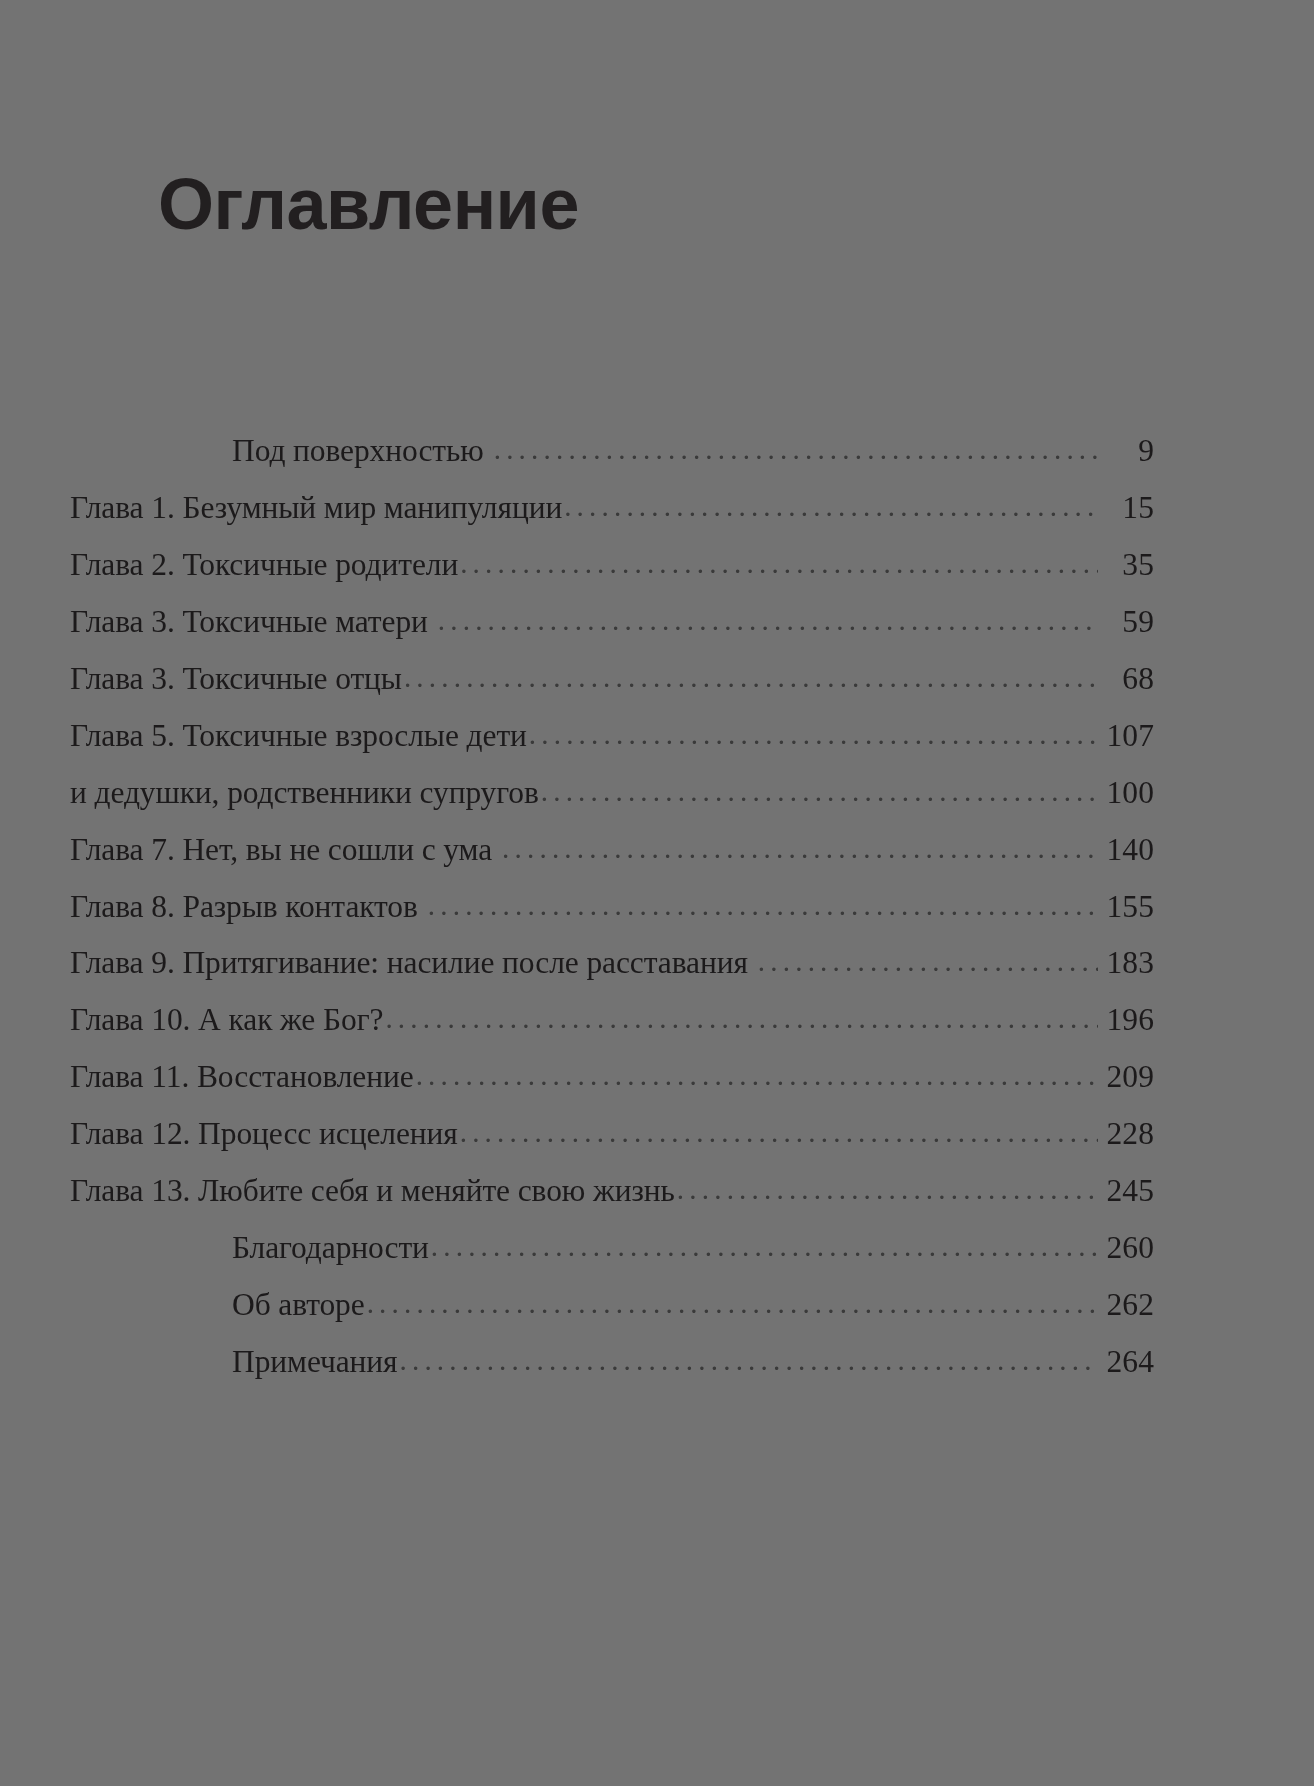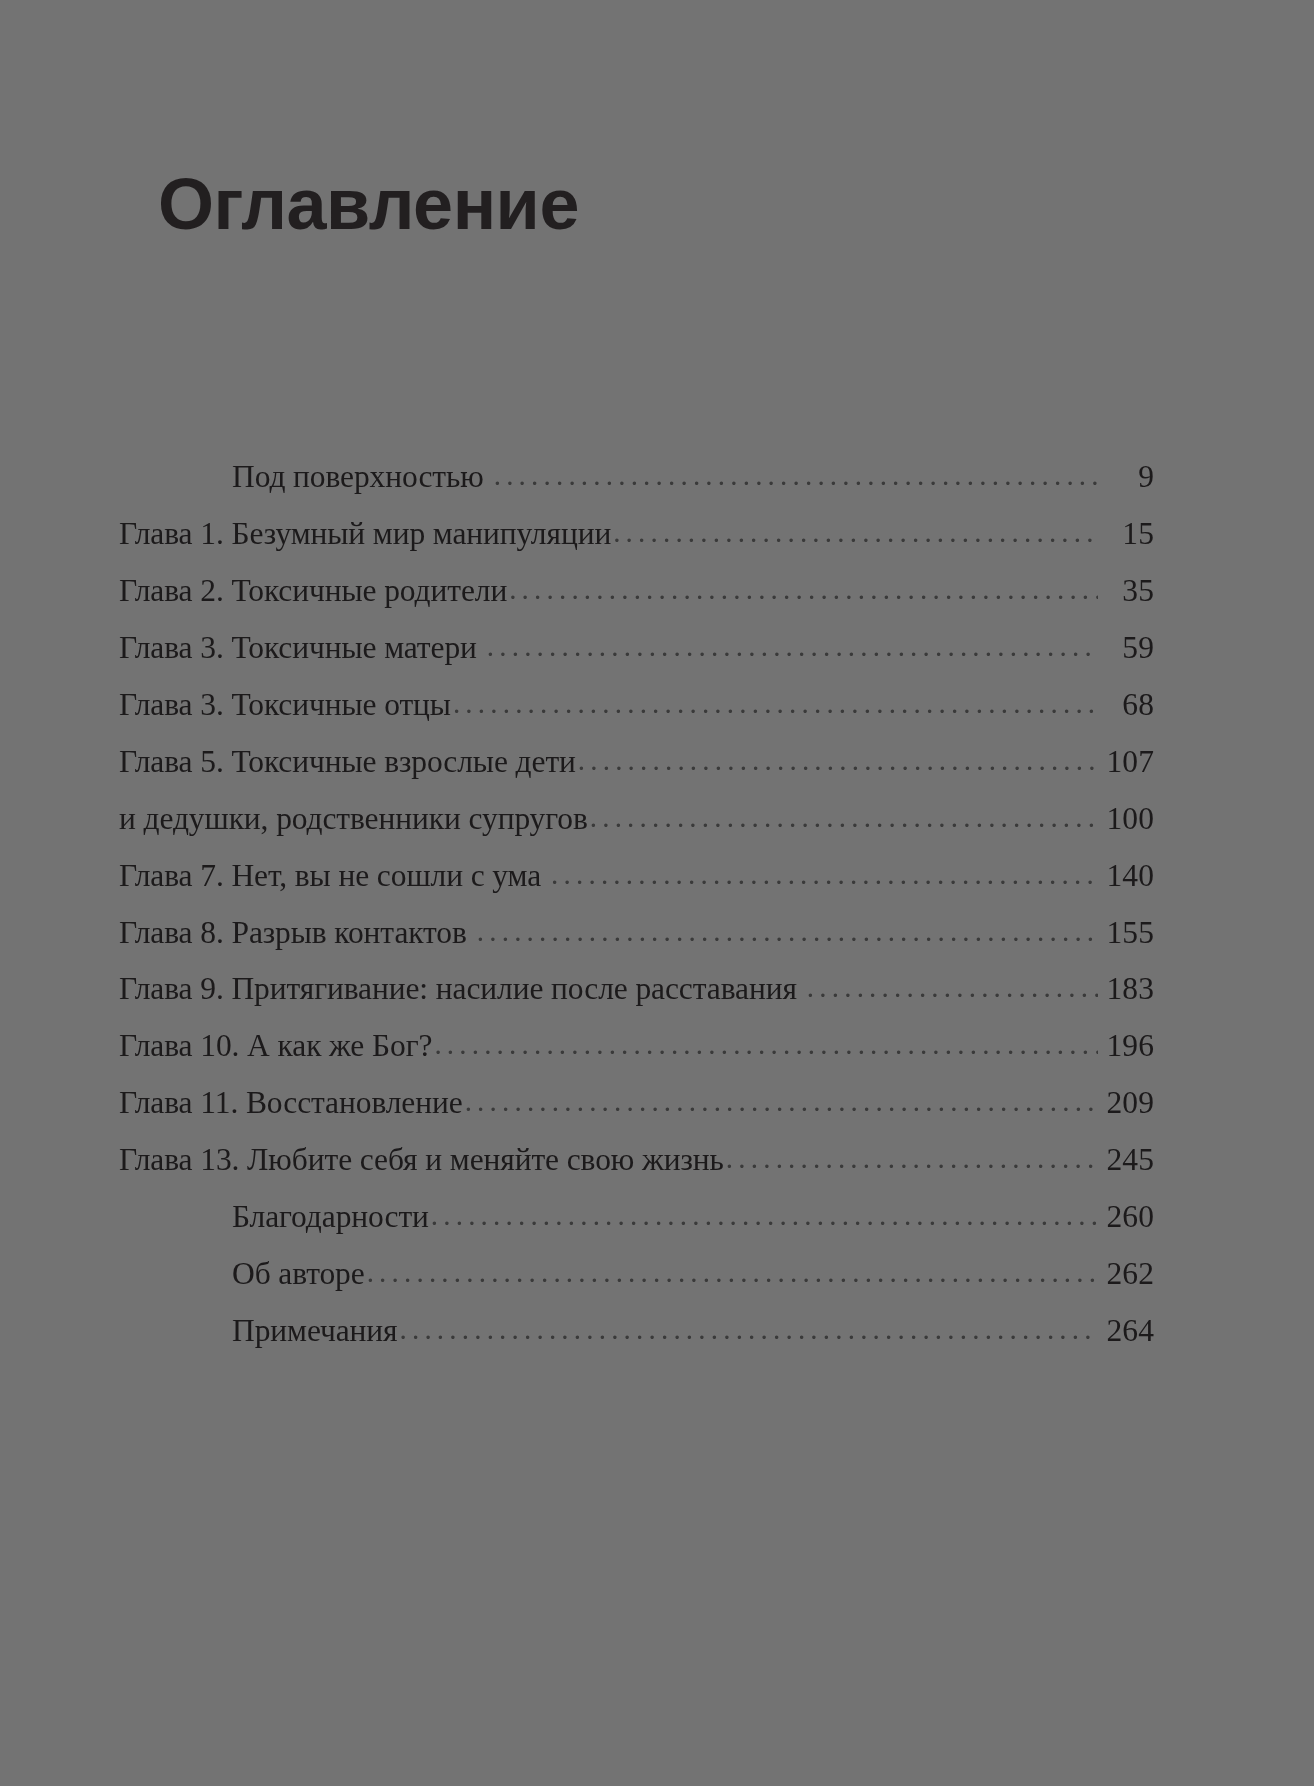--- a/index.html
+++ b/index.html
@@ -28,31 +28,31 @@
     line-height: 1.08;
     letter-spacing: -0.5px;
     color: #221f20;
     white-space: nowrap;
   }
 
   
   .toc-list {
     position: absolute;
     left: 0;
-    top: 457px;
+    top: 431px;
     width: 1314px;
     padding: 0;
     margin: 0;
     list-style: none;
   }
 
   .toc-entry {
     position: relative;
     box-sizing: border-box;
-    padding-left: 119px;
+    padding-left: 70px;
     padding-right: 160px;
     margin-bottom: 16px;
     font-size: 31.5px;
     line-height: 1.30;
     color: #1c1a1b;
   }
   .toc-entry.indented {
     padding-left: 232px;
   }
 
@@ -189,20 +189,27 @@
       </li>
       <li class="toc-entry">
         <span class="entry-row">
           <span class="entry-label">Глава 11. Восстановление</span>
           <span class="entry-leader" aria-hidden="true"></span>
           <span class="entry-page">209</span>
         </span>
       </li>
       <li class="toc-entry">
         <span class="entry-row">
+          <span class="entry-label">Глава 12. Процесс исцеления</span>
+          <span class="entry-leader" aria-hidden="true"></span>
+          <span class="entry-page">228</span>
+        </span>
+      </li>
+      <li class="toc-entry">
+        <span class="entry-row">
           <span class="entry-label">Глава 13. Любите себя и меняйте свою жизнь</span>
           <span class="entry-leader" aria-hidden="true"></span>
           <span class="entry-page">245</span>
         </span>
       </li>
       <li class="toc-entry indented">
         <span class="entry-row">
           <span class="entry-label">Благодарности</span>
           <span class="entry-leader" aria-hidden="true"></span>
           <span class="entry-page">260</span>

